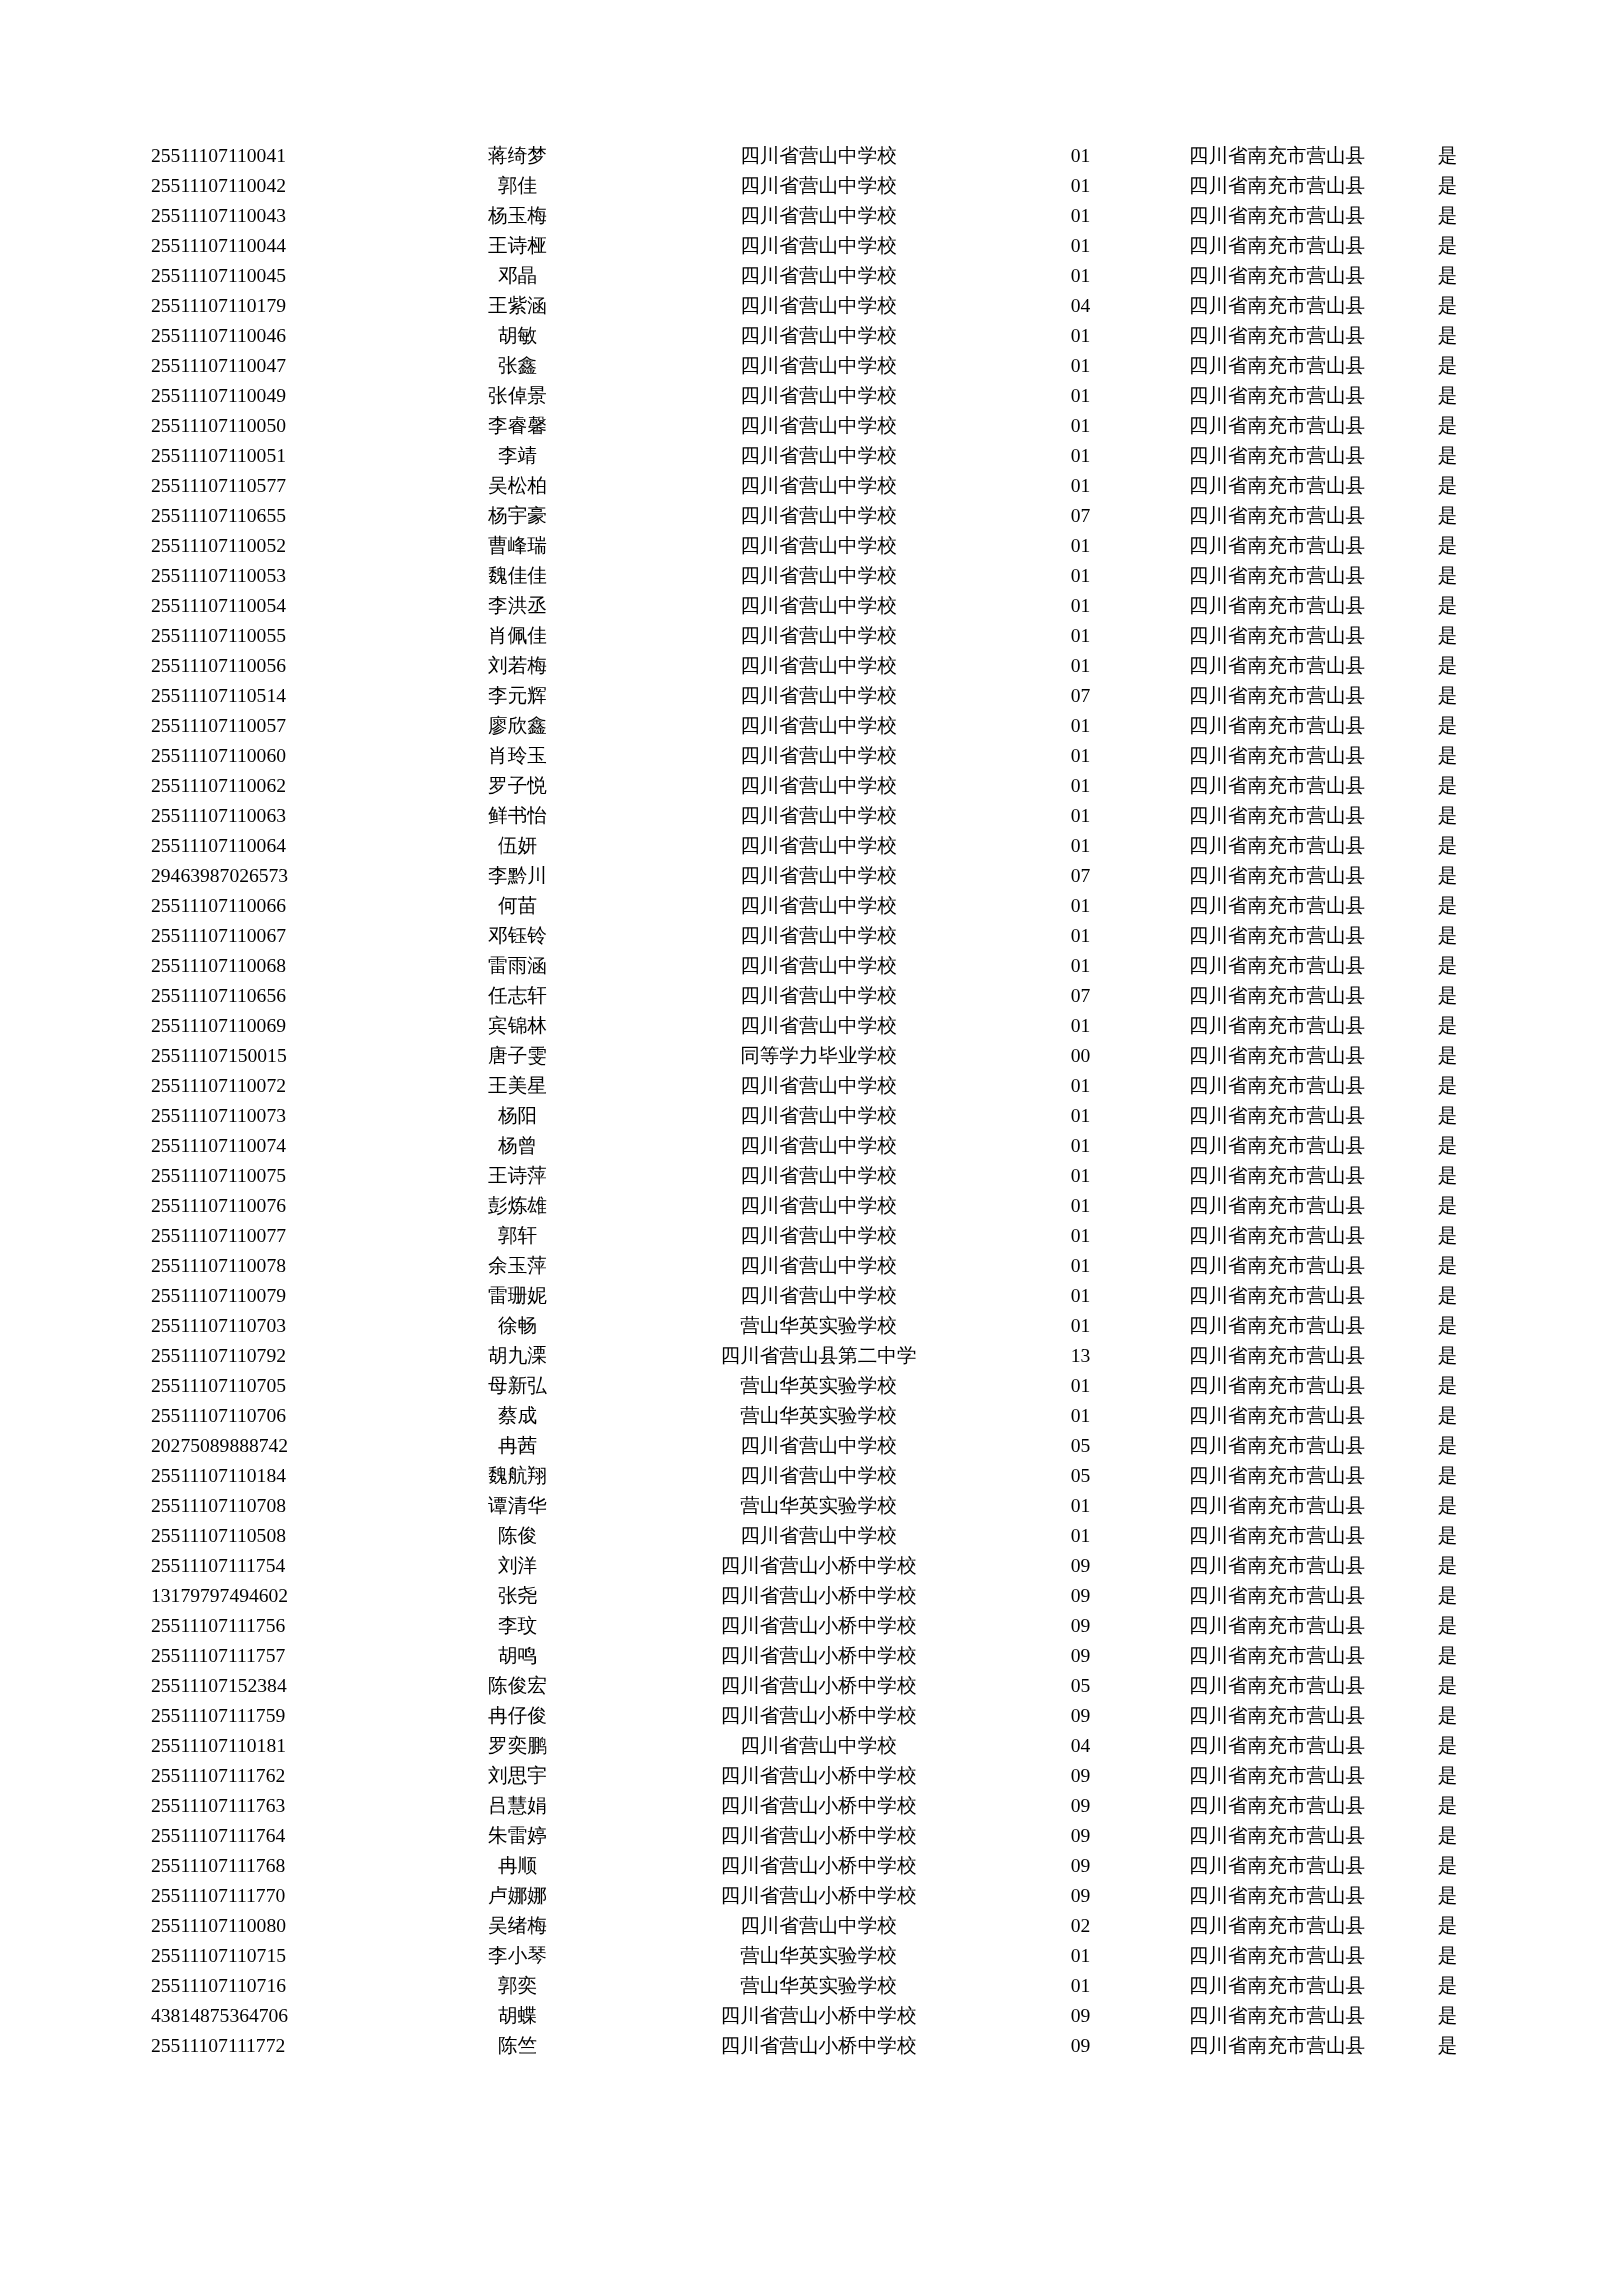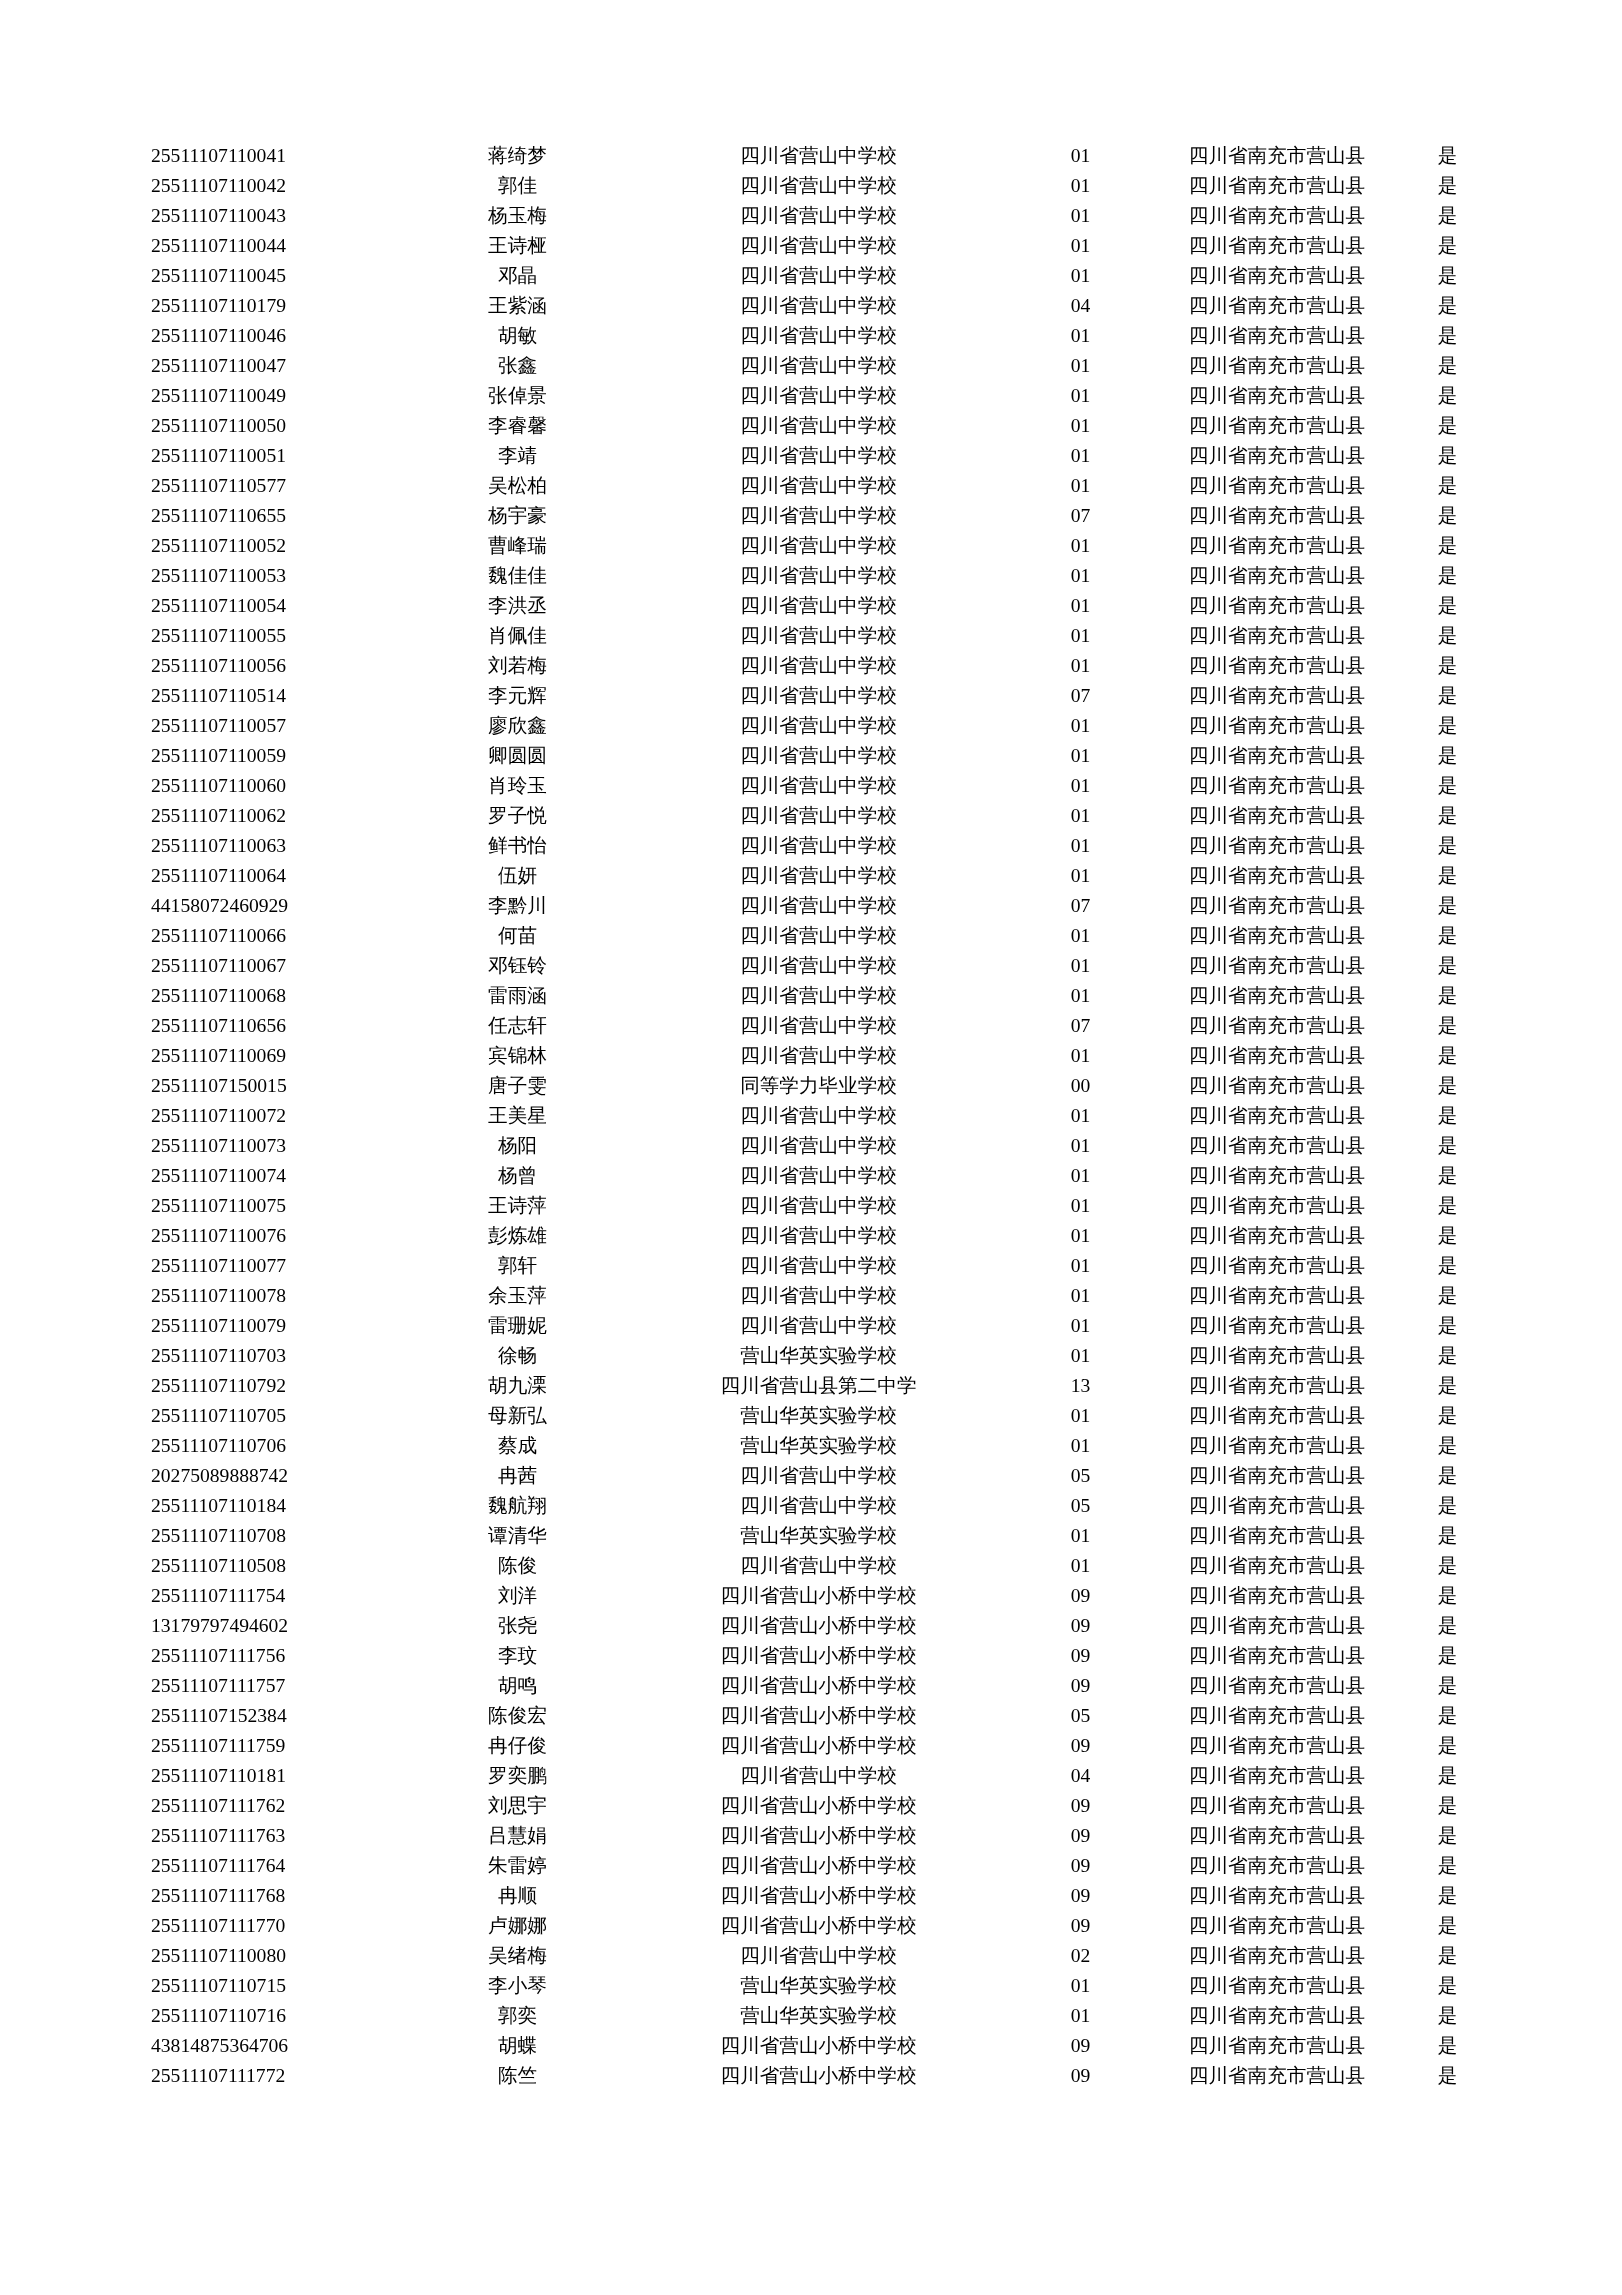--- a/index.html
+++ b/index.html
@@ -216,28 +216,20 @@
         </tr>
         <tr>
           <td class="id">25511107110057</td>
           <td class="name">廖欣鑫</td>
           <td class="school">四川省营山中学校</td>
           <td class="code">01</td>
           <td class="region">四川省南充市营山县</td>
           <td class="flag">是</td>
         </tr>
         <tr>
-          <td class="id">25511107110059</td>
-          <td class="name">卿圆圆</td>
-          <td class="school">四川省营山中学校</td>
-          <td class="code">01</td>
-          <td class="region">四川省南充市营山县</td>
-          <td class="flag">是</td>
-        </tr>
-        <tr>
           <td class="id">25511107110060</td>
           <td class="name">肖玲玉</td>
           <td class="school">四川省营山中学校</td>
           <td class="code">01</td>
           <td class="region">四川省南充市营山县</td>
           <td class="flag">是</td>
         </tr>
         <tr>
           <td class="id">25511107110062</td>
           <td class="name">罗子悦</td>
@@ -256,21 +248,21 @@
         </tr>
         <tr>
           <td class="id">25511107110064</td>
           <td class="name">伍妍</td>
           <td class="school">四川省营山中学校</td>
           <td class="code">01</td>
           <td class="region">四川省南充市营山县</td>
           <td class="flag">是</td>
         </tr>
         <tr>
-          <td class="id">44158072460929</td>
+          <td class="id">29463987026573</td>
           <td class="name">李黔川</td>
           <td class="school">四川省营山中学校</td>
           <td class="code">07</td>
           <td class="region">四川省南充市营山县</td>
           <td class="flag">是</td>
         </tr>
         <tr>
           <td class="id">25511107110066</td>
           <td class="name">何苗</td>
           <td class="school">四川省营山中学校</td>

